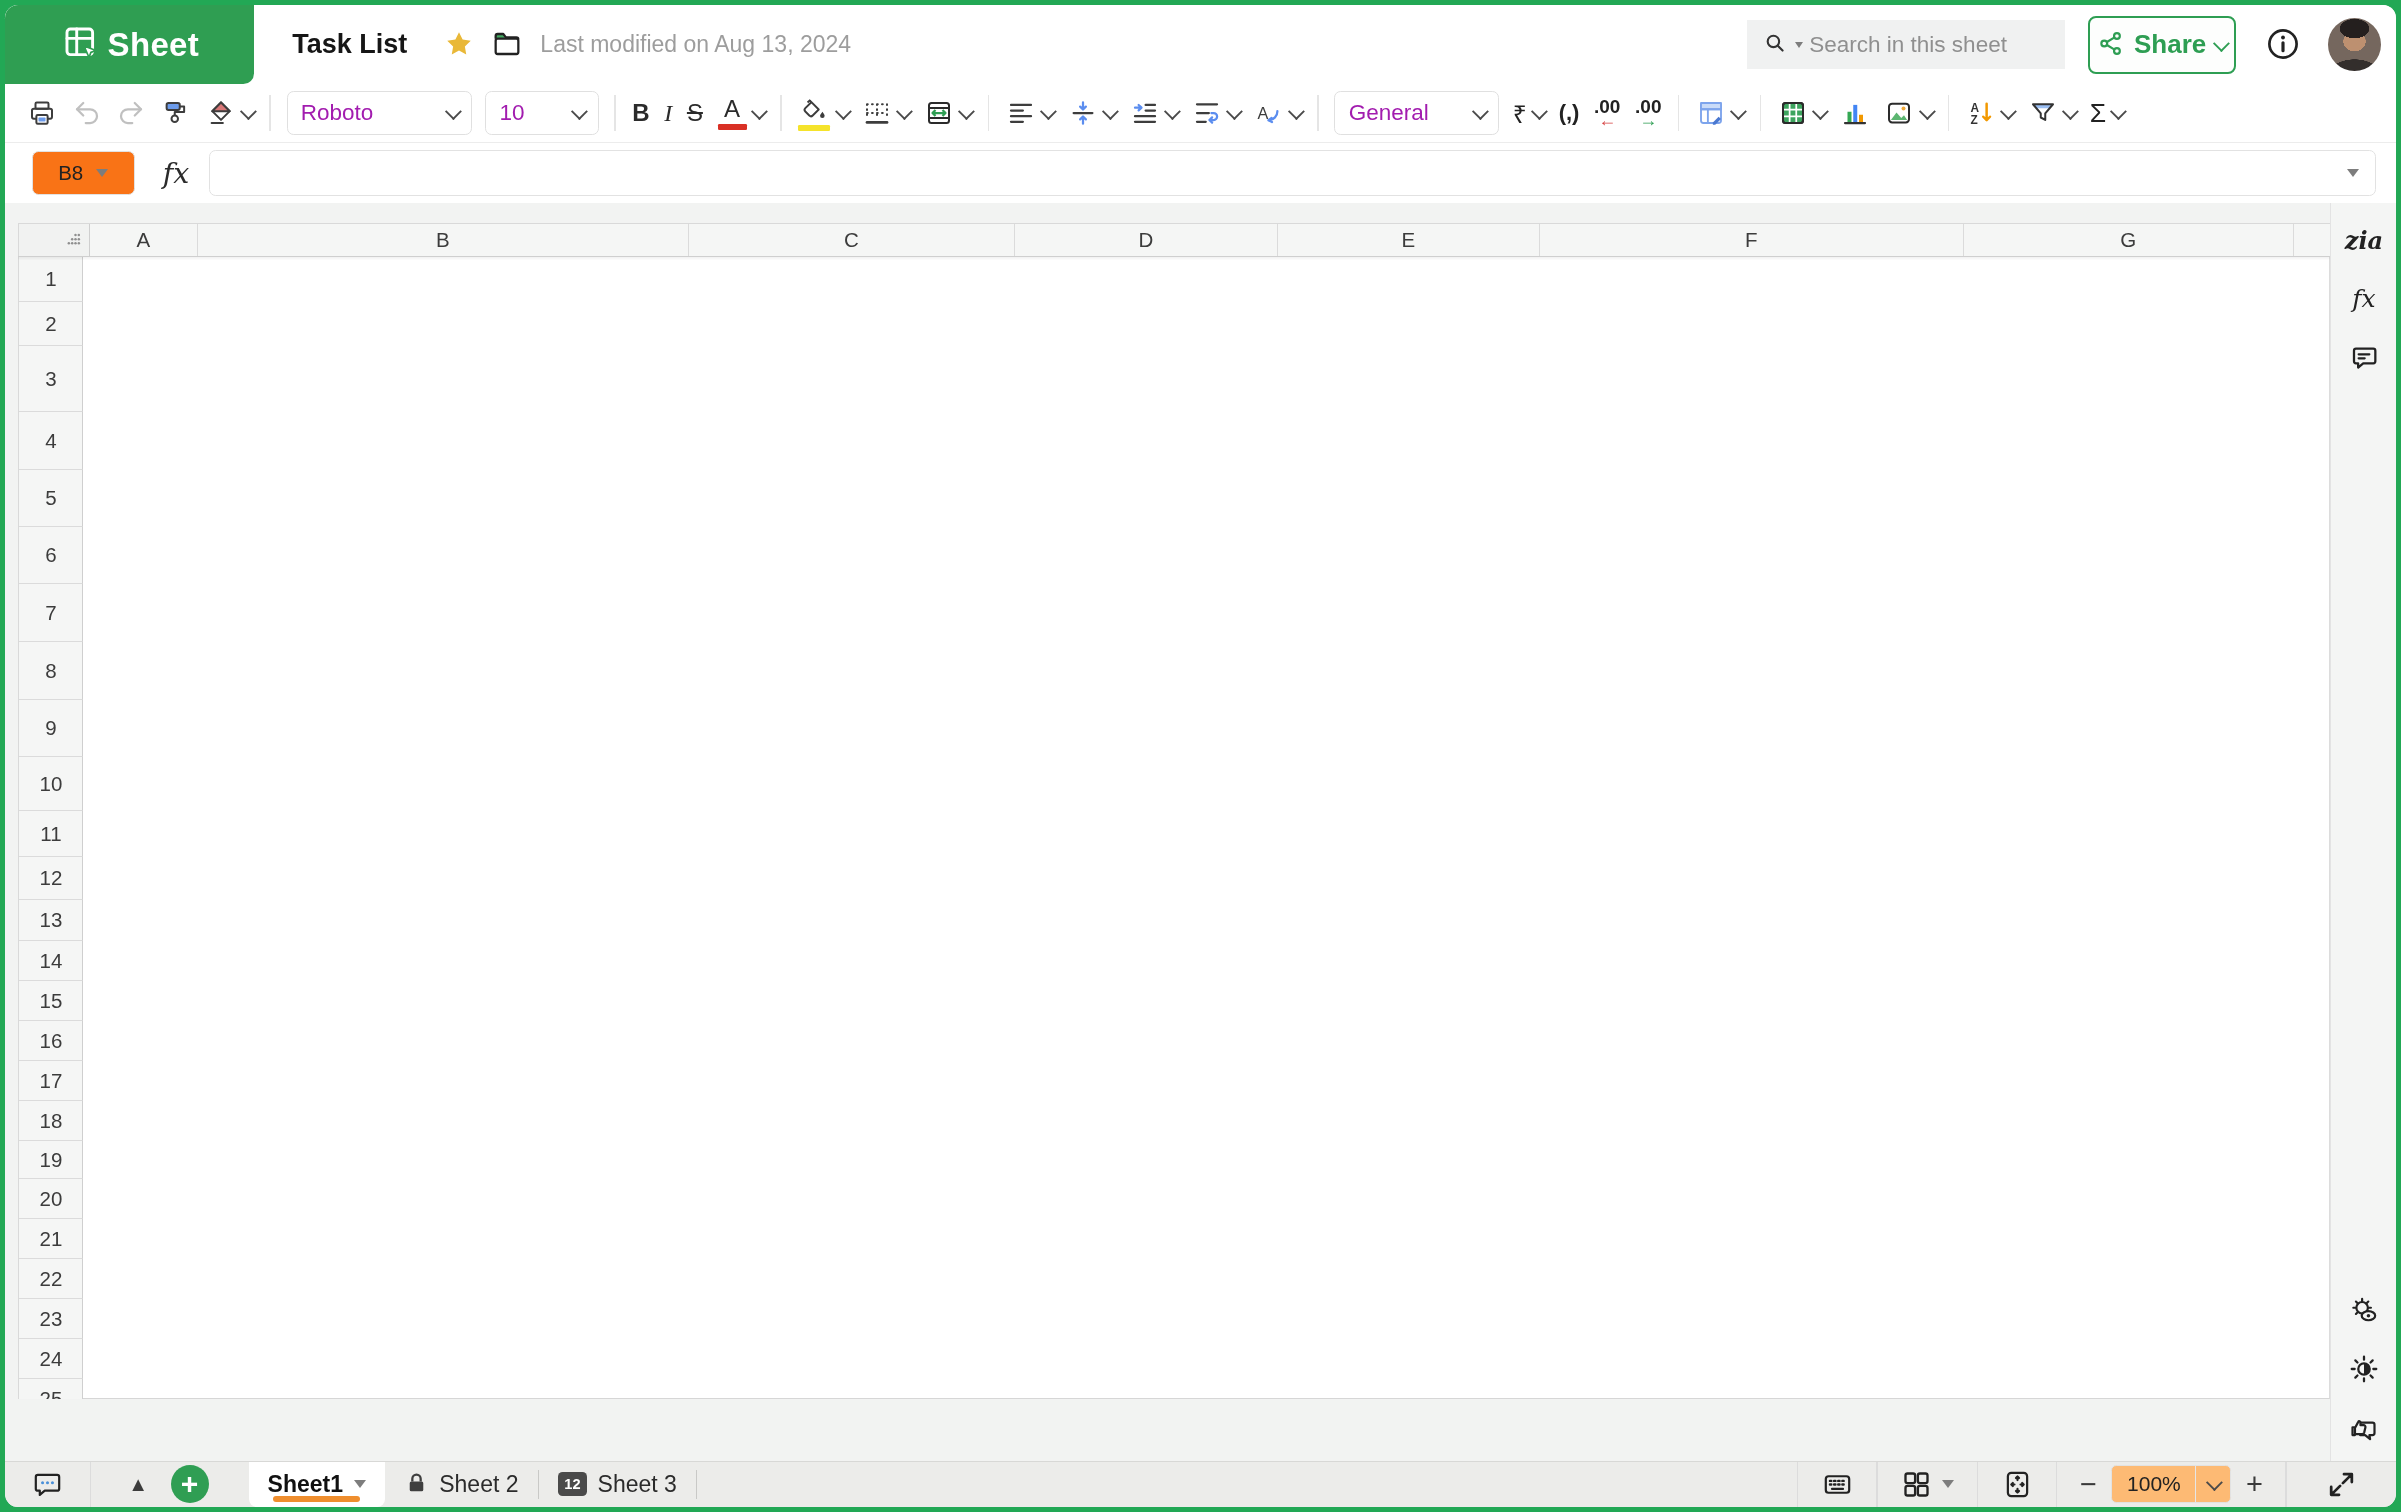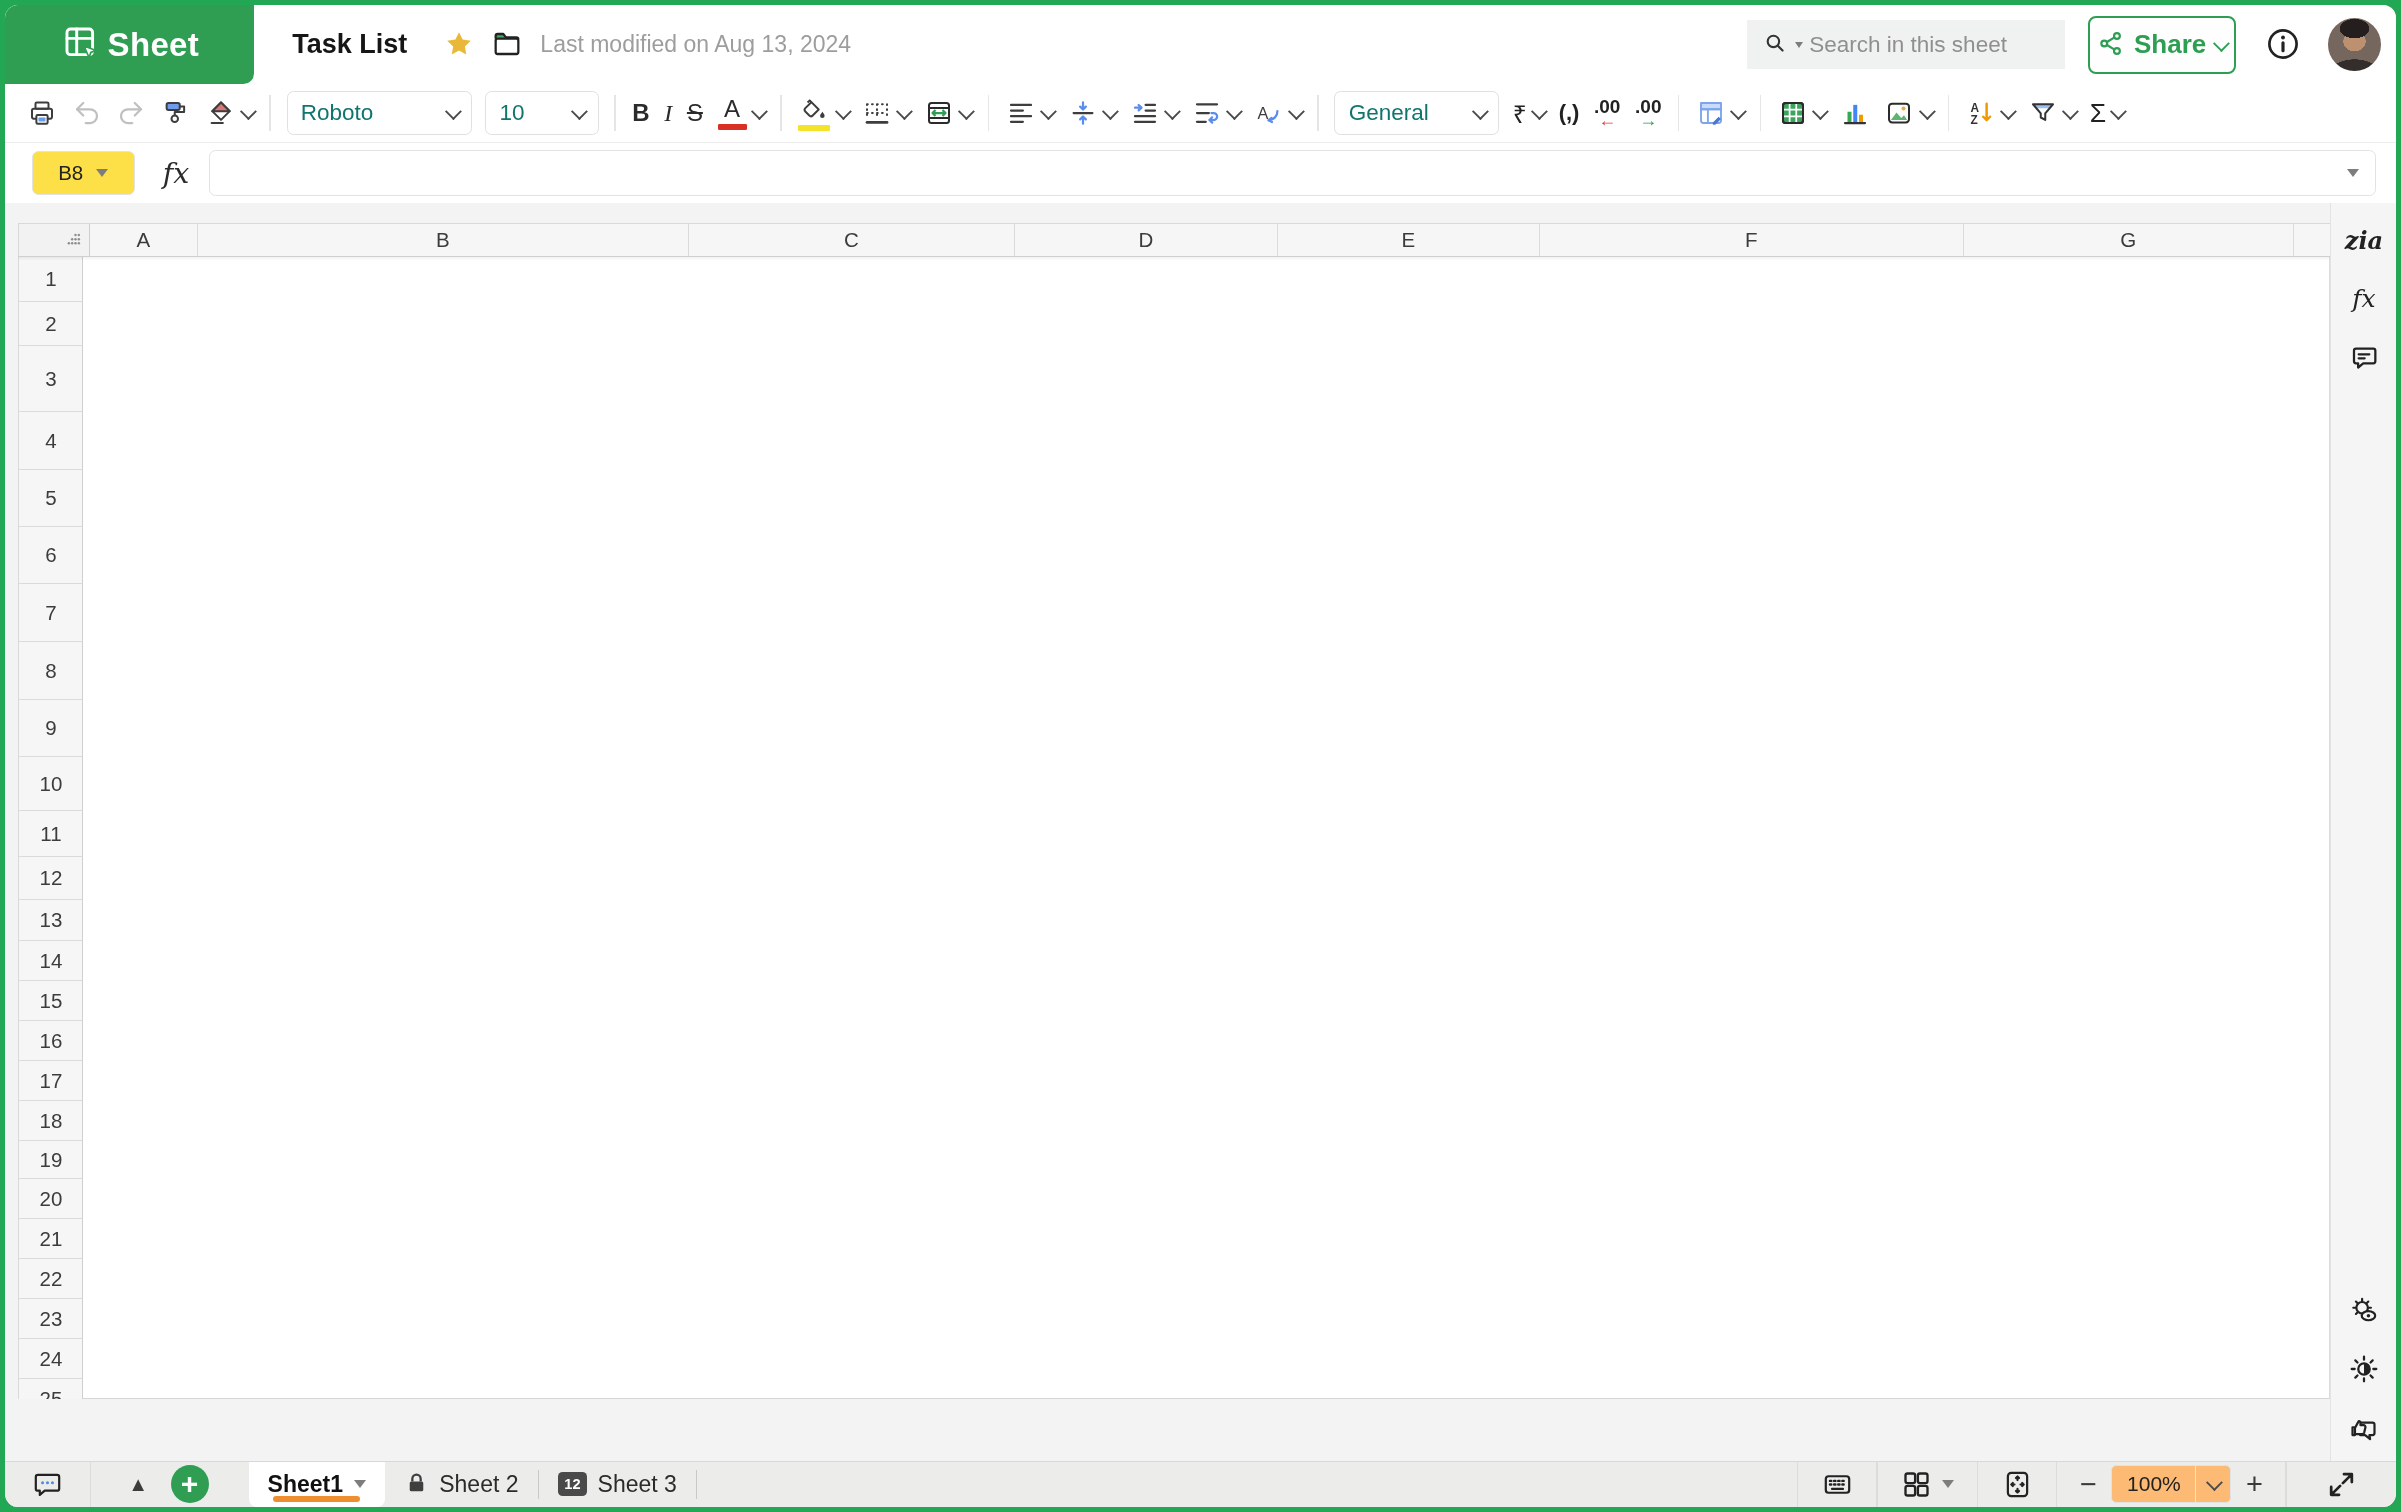--- a/index.html
+++ b/index.html
@@ -43,39 +43,39 @@
     display:flex;align-items:center;justify-content:center;}
   .chev-up{width:10.6px;height:10.6px;border-left:3.3px solid #333;border-top:3.3px solid #333;
     transform:rotate(45deg) translate(2px,2px);}
   
   .toolbar{height:58px;background:#fff;border-bottom:1.3px solid #ececec;display:flex;
     align-items:center;padding:0 14.6px;flex:none;}
   .tb-btn{display:flex;align-items:center;gap:5.3px;padding:0 7.3px;height:46px;flex:none;}
   .tb-sep{width:1.3px;height:36px;background:#e5e5e5;margin:0 9.3px;flex:none;}
   .tb-select{border:1.3px solid #e0e0e0;border-radius:6.6px;height:42px;display:flex;
     align-items:center;padding:0 13.2px;gap:12px;margin:0 6.6px;flex:none;}
-  .tb-select .lbl{font-size:22.5px;color:#0f766e;}
+  .tb-select .lbl{font-size:22.5px;color:#a21caf;}
   .glyph{font-size:24px;color:#2b2b2b;}
   .glyph.b{font-weight:700;}
   .glyph.i{font-style:italic;font-family:"Liberation Serif",serif;}
   .glyph.s{text-decoration:line-through;}
   .a-color{display:flex;flex-direction:column;align-items:center;line-height:1;}
   .a-color .bar{width:29px;height:6px;background:#d93025;margin-top:2.6px;border-radius:1.3px;}
   .fill-wrap{display:flex;flex-direction:column;align-items:center;line-height:1;}
   .fill-wrap .bar{width:32px;height:6px;background:#f5e32b;margin-top:1.3px;border-radius:1.3px;}
   .dec{display:flex;flex-direction:column;align-items:center;line-height:.9;}
   .dec .num{font-size:19px;font-weight:700;color:#222;}
   .dec .arr{font-size:18px;margin-top:-2.6px;}
   .arr.red{color:#d64545;} .arr.grn{color:#2e9e53;}
   .sigma{font-size:26.5px;color:#222;}
   .rupee{font-size:24.5px;color:#222;}
   .comma{font-size:22px;color:#222;font-weight:600;}
   
   .formulabar{height:60px;background:#fff;display:flex;align-items:center;padding:0 20px 0 26.5px;flex:none;}
-  .name-box{width:101px;height:42px;background:#fde047;border:1.3px solid #e2e2e2;border-radius:6.6px;
+  .name-box{width:101px;height:42px;background:#f97316;border:1.3px solid #e2e2e2;border-radius:6.6px;
     display:flex;align-items:center;justify-content:center;gap:13.2px;flex:none;}
   .name-box .ref{font-size:20.5px;color:#222;}
   .fx{font-family:"DejaVu Serif",serif;font-style:italic;font-size:28.4px;color:#2b2b2b;margin:0 20px 0 28px;}
   .formula-input{flex:1;height:44px;border:1.3px solid #e2e2e2;border-radius:6.6px;background:#fff;
     display:flex;align-items:center;padding:0 16px;font-size:21px;color:#222;justify-content:flex-end;}
   
   .sheet-area{flex:1;display:flex;background:#f2f3f2;overflow:hidden;}
   .grid-region{margin:20px 0 0 13.2px;width:2312px;height:1176px;display:flex;flex-direction:column;
     overflow:hidden;flex:none;}
   .col-headers{height:32px;display:flex;flex:none;background:#f5f6f5;border-top:1.3px solid #d9d9d9;

